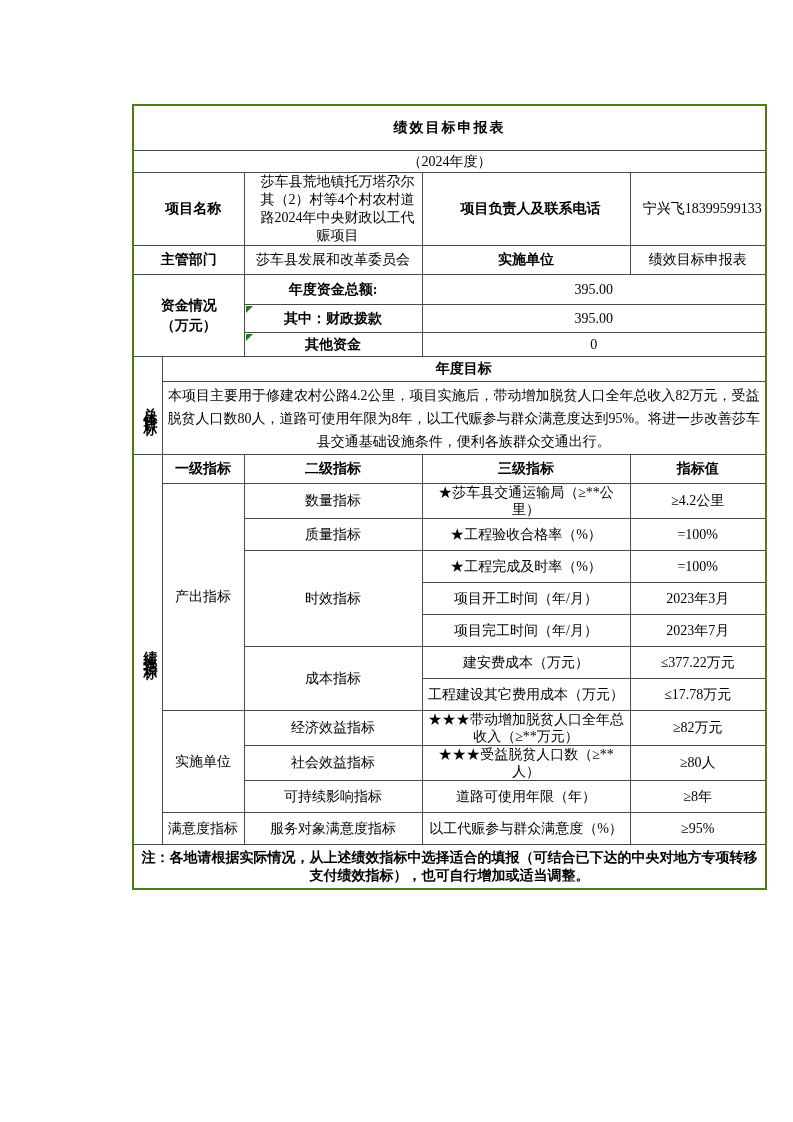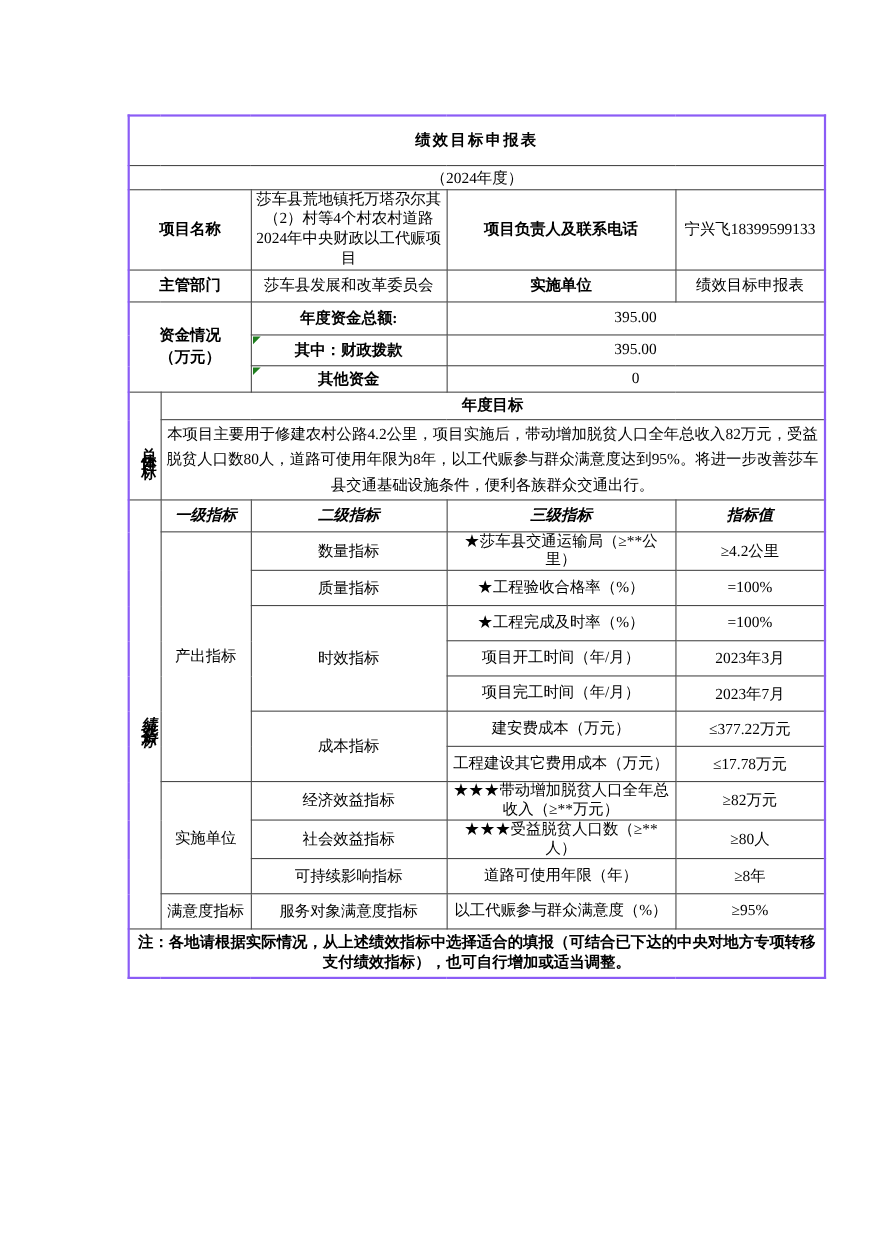--- a/index.html
+++ b/index.html
@@ -1,42 +1,42 @@
 <!DOCTYPE html>
 <html><head>
 <meta charset="utf-8">
 <style>
   html,body{margin:0;padding:0;background:#ffffff;}
   body{font-family:"Liberation Serif","DejaVu Serif",serif;color:#000;}
   #page{position:relative;width:793px;height:1122px;background:#fff;overflow:hidden;}
   table.form{
-    position:absolute;left:116px;top:104px;width:633px;
+    position:absolute;left:132px;top:104px;width:633px;
     border-collapse:collapse;table-layout:fixed;
-    border:2px solid #8b5cf6;
+    border:2px solid #4d7c0f;
   }
   table.form td{
     border:1px solid #4a4a4a;
     padding:0 3px;
     font-size:14px;
     text-align:center;
     vertical-align:middle;
     overflow:hidden;
   }
   col.c0{width:29px;} col.c1{width:82px;} col.c2{width:178px;} col.c3{width:208px;} col.c4{width:136px;}
 
   td.title-cell{height:44px;font-size:28px;font-weight:bold;letter-spacing:2px;}
   td.subtitle-cell{height:21px;font-size:12px;}
-  tr.r-basic1 td{height:58px;}
+  tr.r-basic1 td{height:58px;padding-left:12px;}
   tr.r-basic2 td{height:28px;}
   tr.r-fund1 td{height:29px;}
   tr.r-fund2 td{height:27px;}
   tr.r-fund3 td{height:23px;margin-top:40px;}
   tr.r-goalhead td{height:24px;}
   tr.r-goalbody td{height:72px;}
-  tr.r-indhead td{height:28px;font-style:italic;}
+  tr.r-indhead td{height:28px;}
   tr.r-ind td{height:31px;}
   tr.r-note td{height:43px;}
 
   td.bold{font-weight:bold;}
   td.project-name{font-size:13px;line-height:18px;padding:1px 2px;}
   td.small-val{font-size:13.5px;}
   td.fund-label-left{text-align:left;font-weight:bold;padding-left:6px;}
   td.fund-label-right{text-align:right;font-weight:bold;padding-right:18px;position:relative;}
   td.fund-value{font-size:13.5px;}
   td.dbl{border-bottom:4px double #6a6a6a;}

